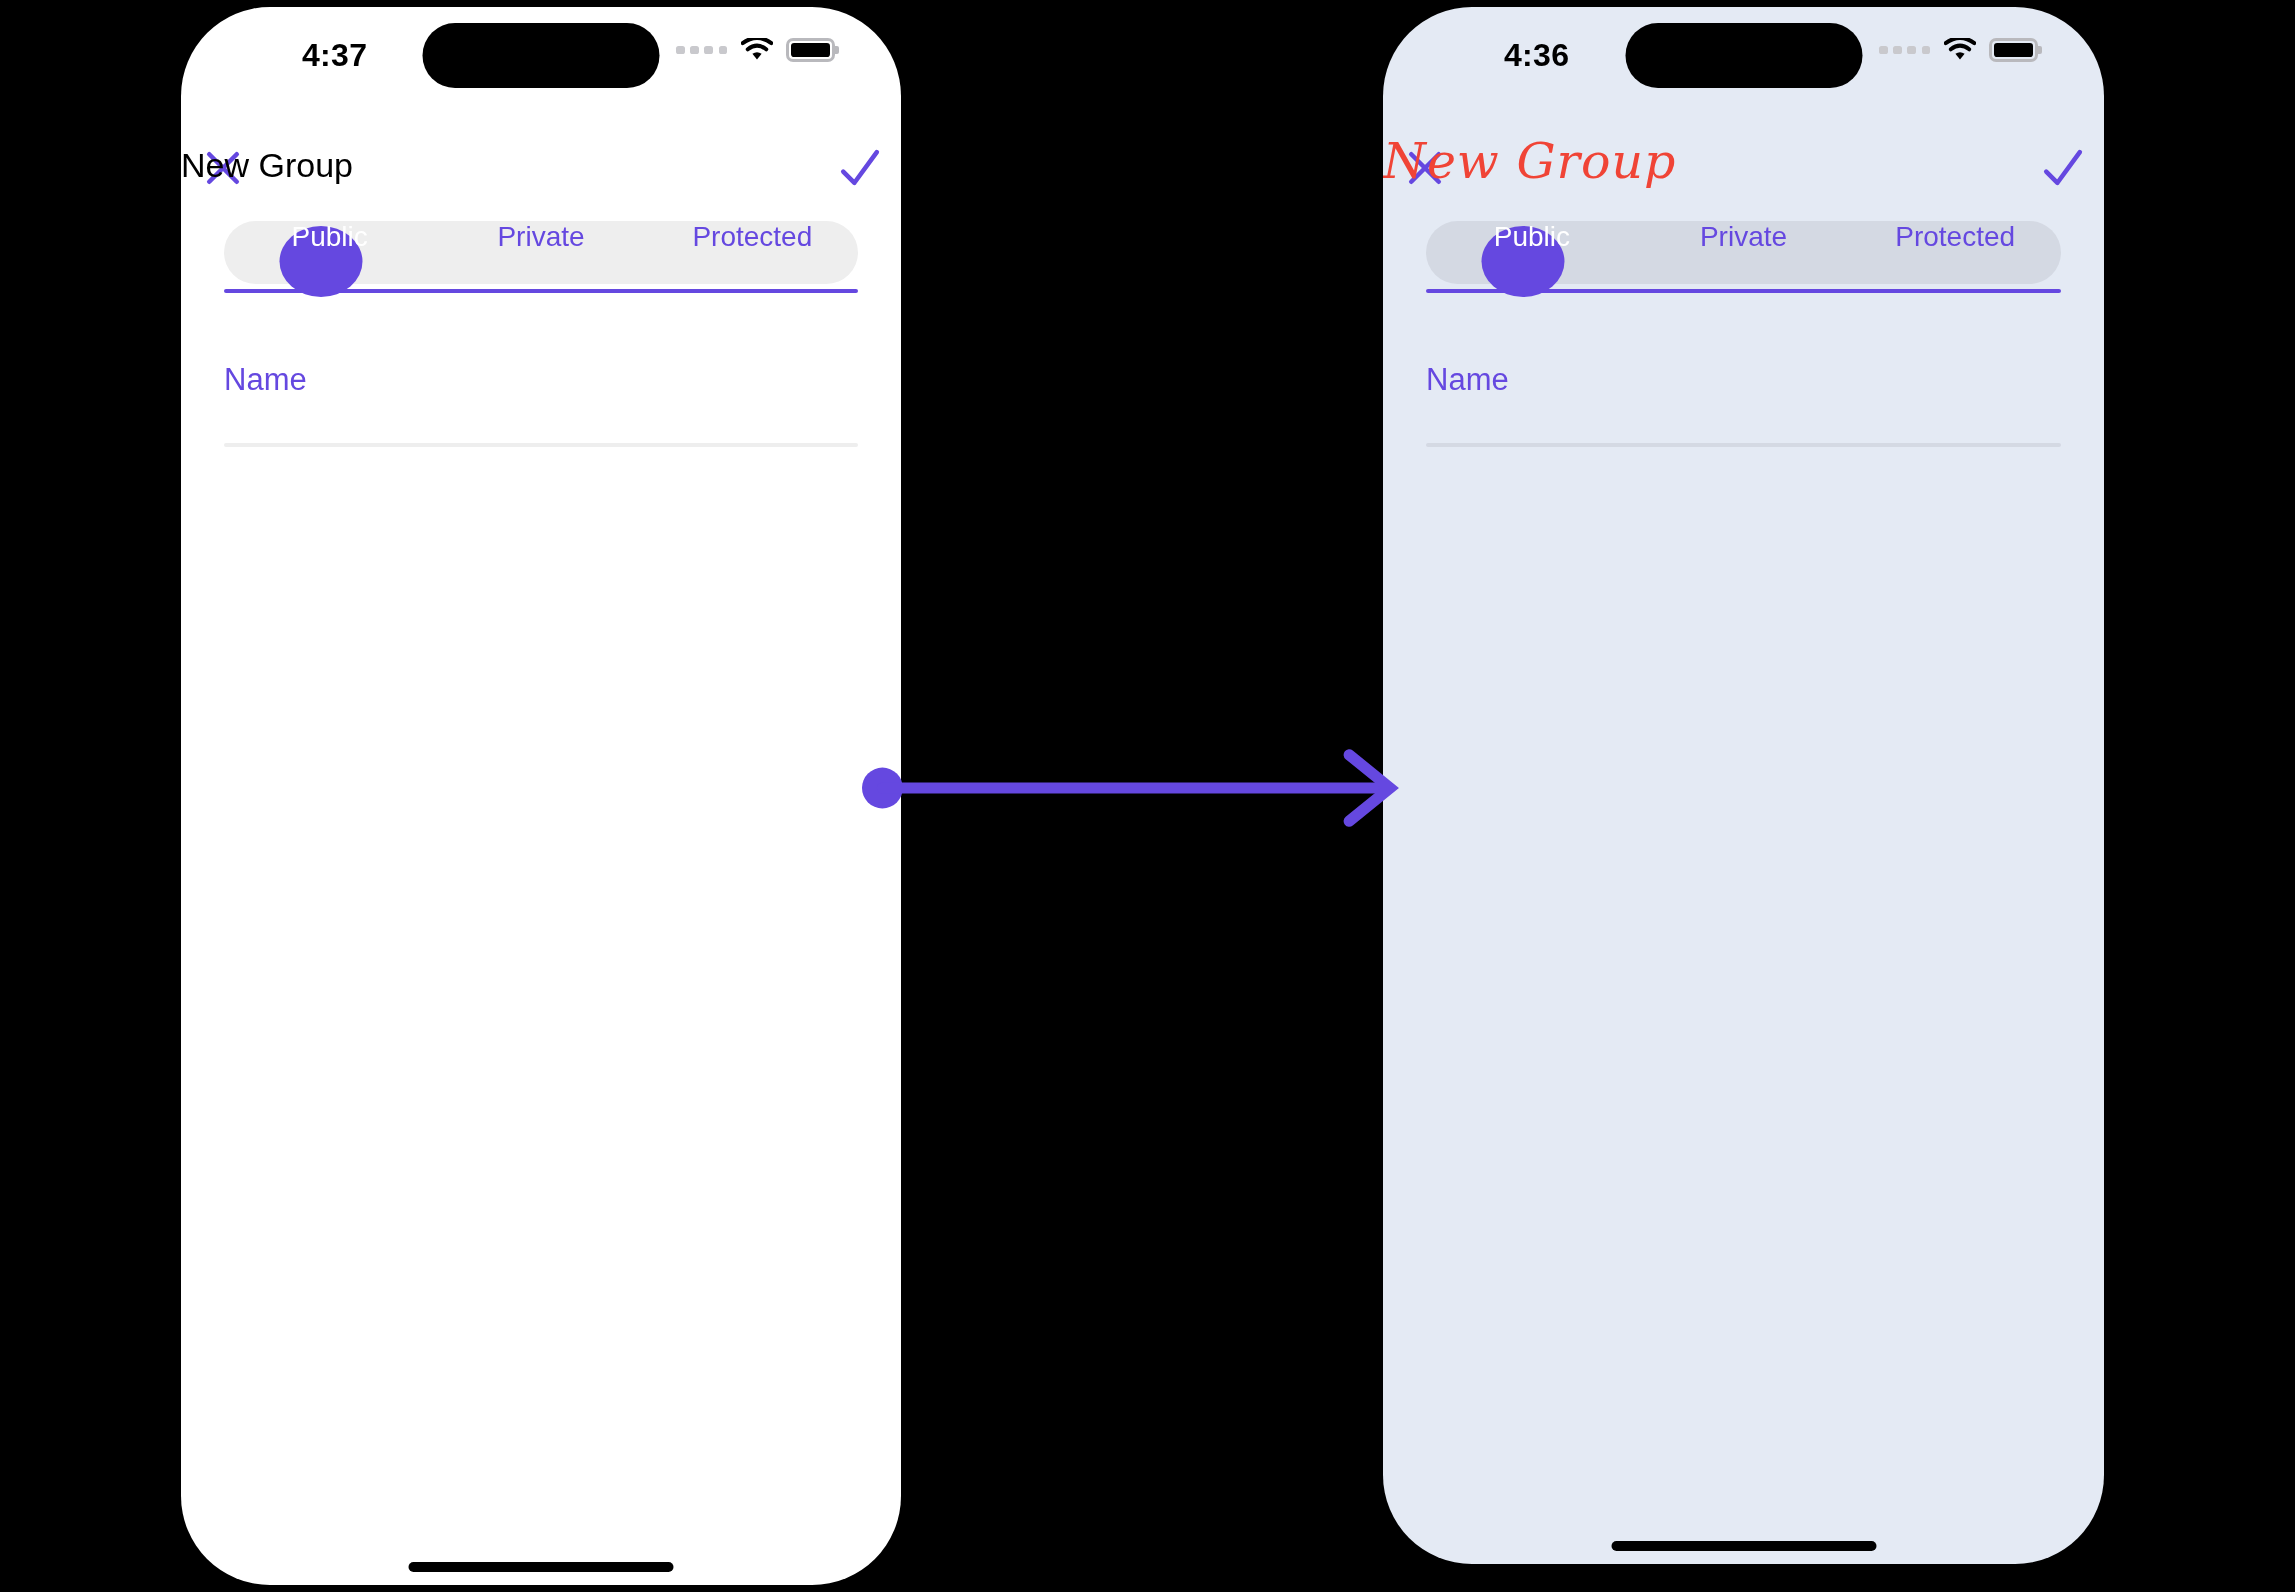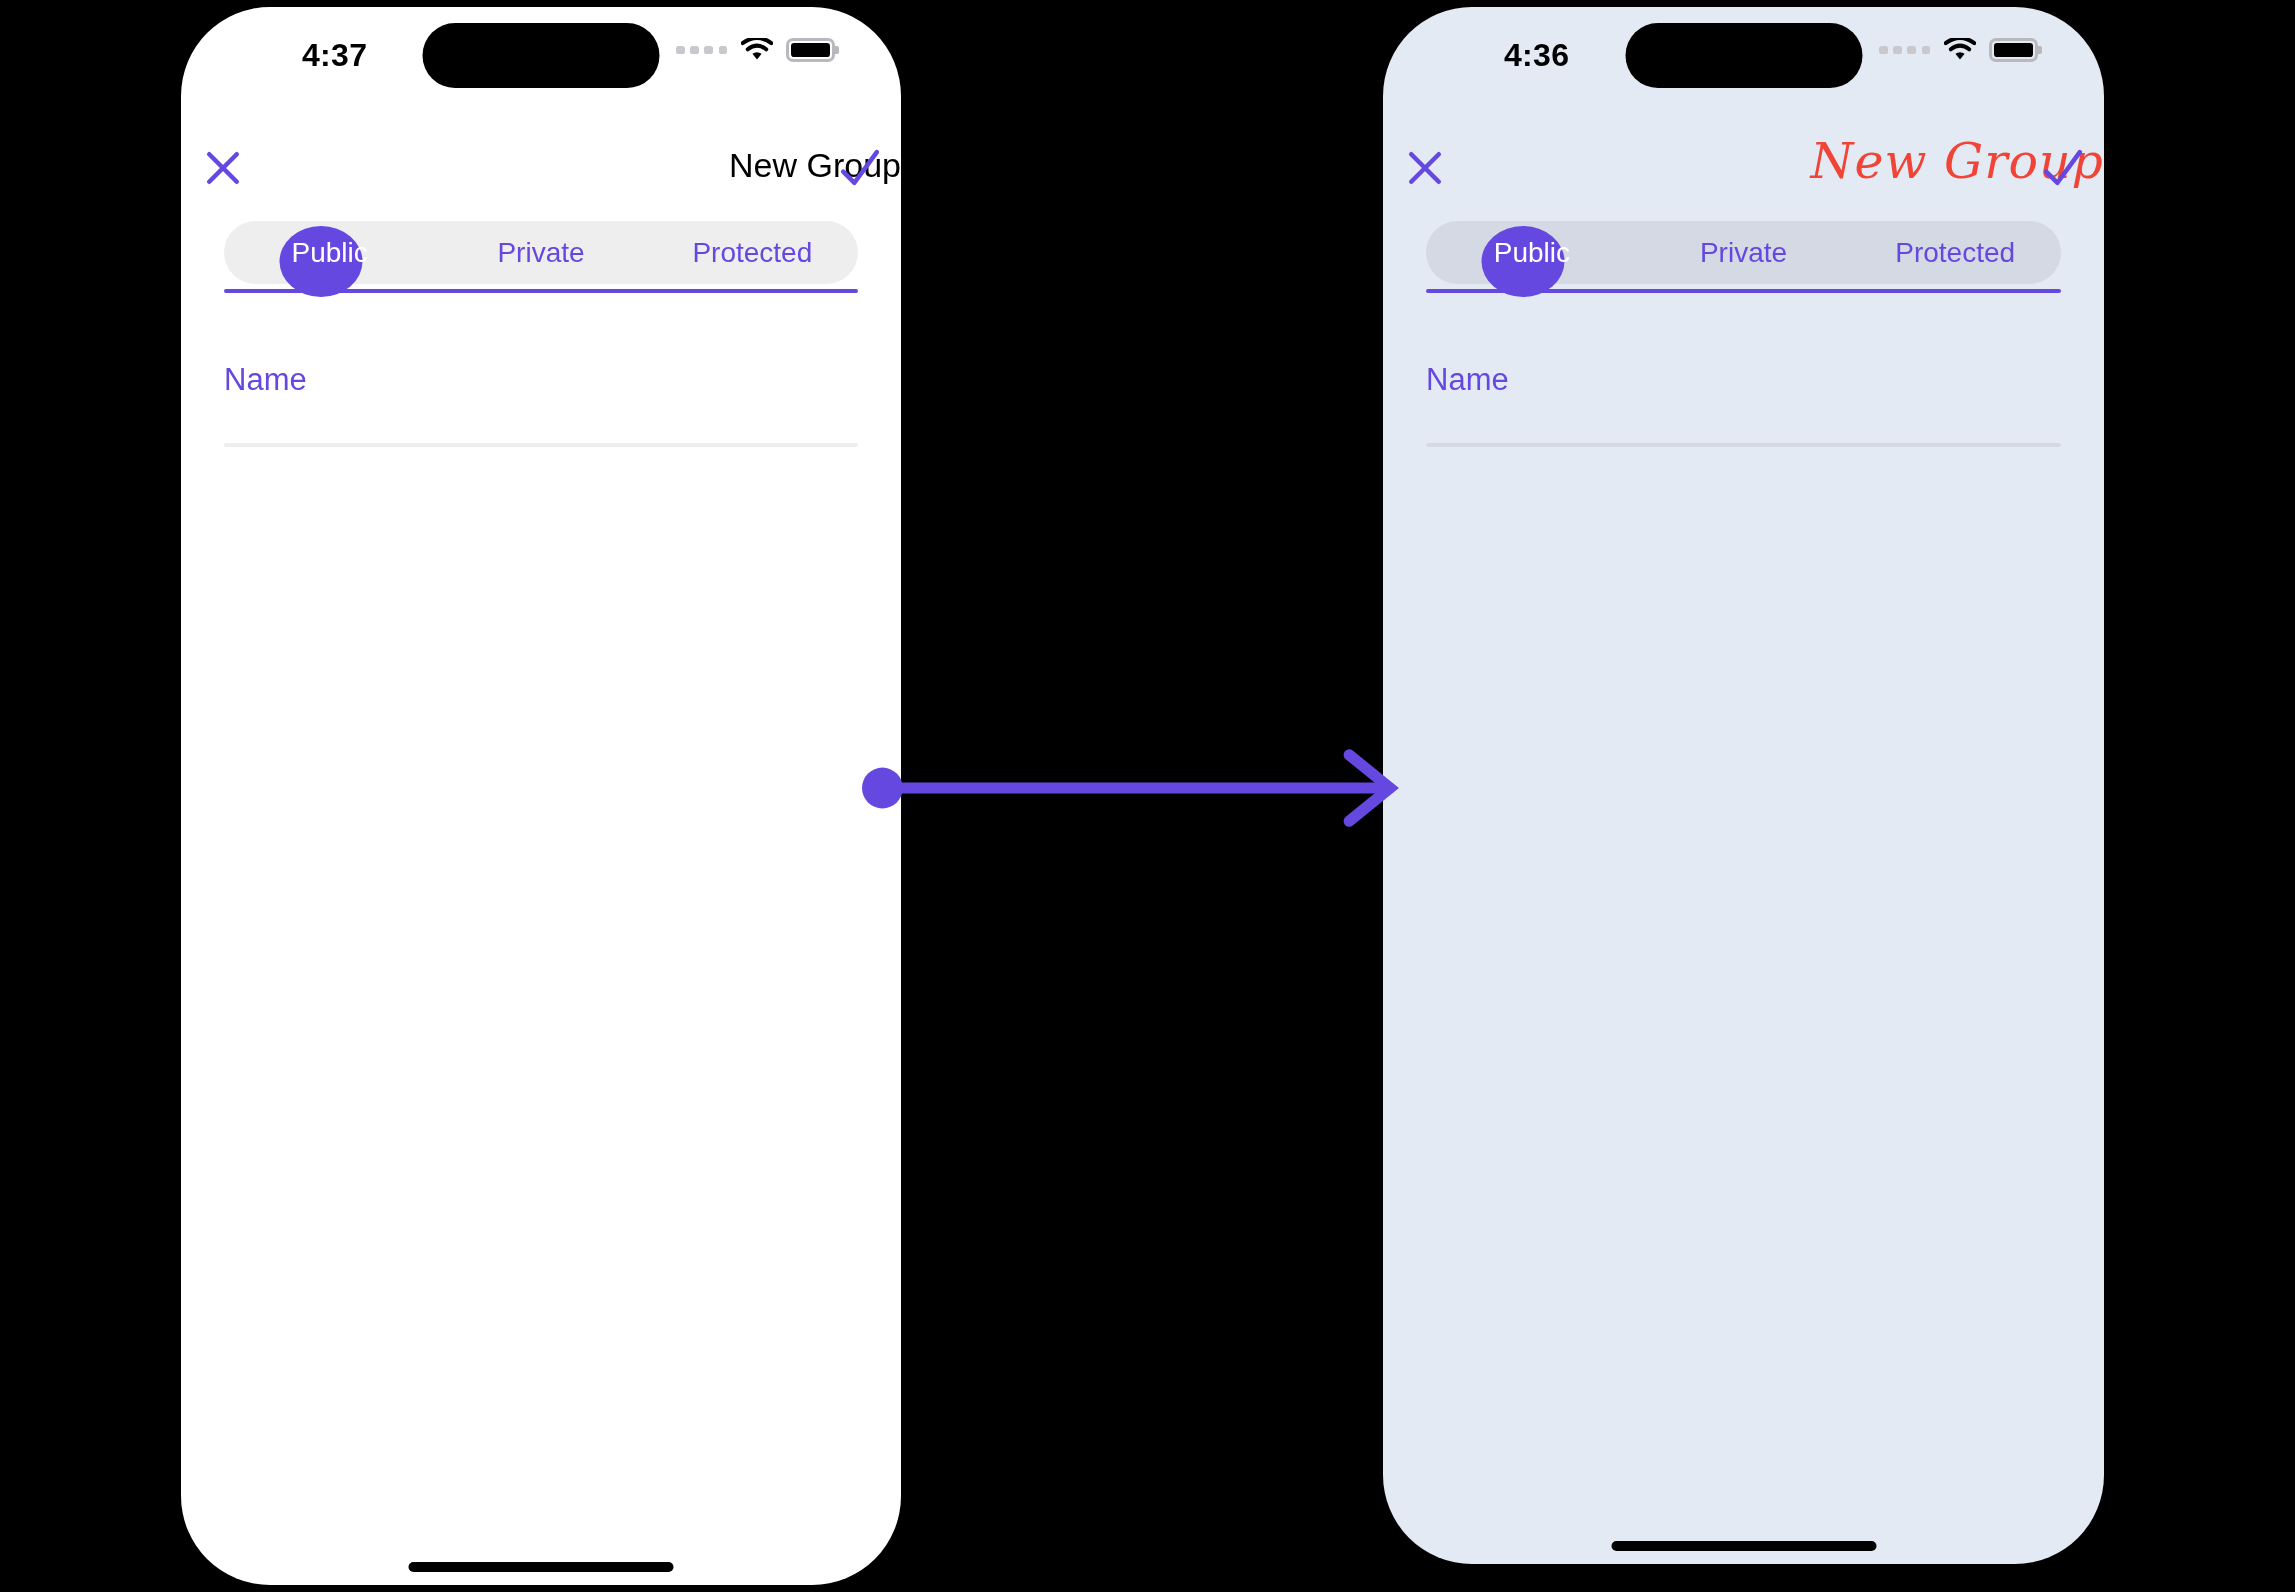--- a/index.html
+++ b/index.html
@@ -106,23 +106,23 @@
     top: 5.1px;
     width: 56px; height: 56px;
     cursor: pointer;
   }
   .nav-close { left: 14.3px; }
   .nav-done  { right: 14.3px; }
   .nav-icon svg { width: 100%; height: 100%; display: block; }
 
   .nav-title {
     position: absolute;
-    left: 0; right: 0;
+    left: 0; right: 8px;
     top: 11.2px;
-    text-align: right;
+    text-align: left;
     font-size: 34px;
     color: #000000;
     font-family: "Liberation Sans", sans-serif;
   }
   .nav-title.script {
     top: -2px;
     font-size: 49px;
     color: #f04436;
     font-family: "DejaVu Serif", serif;
     font-style: italic;
@@ -149,21 +149,20 @@
 
   .seg-items {
     position: absolute;
     left: 0; right: 0; top: 0;
     height: 63px;
     display: flex;
   }
   .seg-item {
     flex: 1 1 0;
     display: flex;
-    align-items: center;
     justify-content: center;
     font-size: 28px;
     color: #6548e0;
     position: relative;
     cursor: pointer;
     font-family: "Liberation Sans", sans-serif;
   }
   .seg-item .seg-label { position: relative; z-index: 2; }
   .seg-item.active .seg-label { color: #ffffff; }
   .seg-blob {

